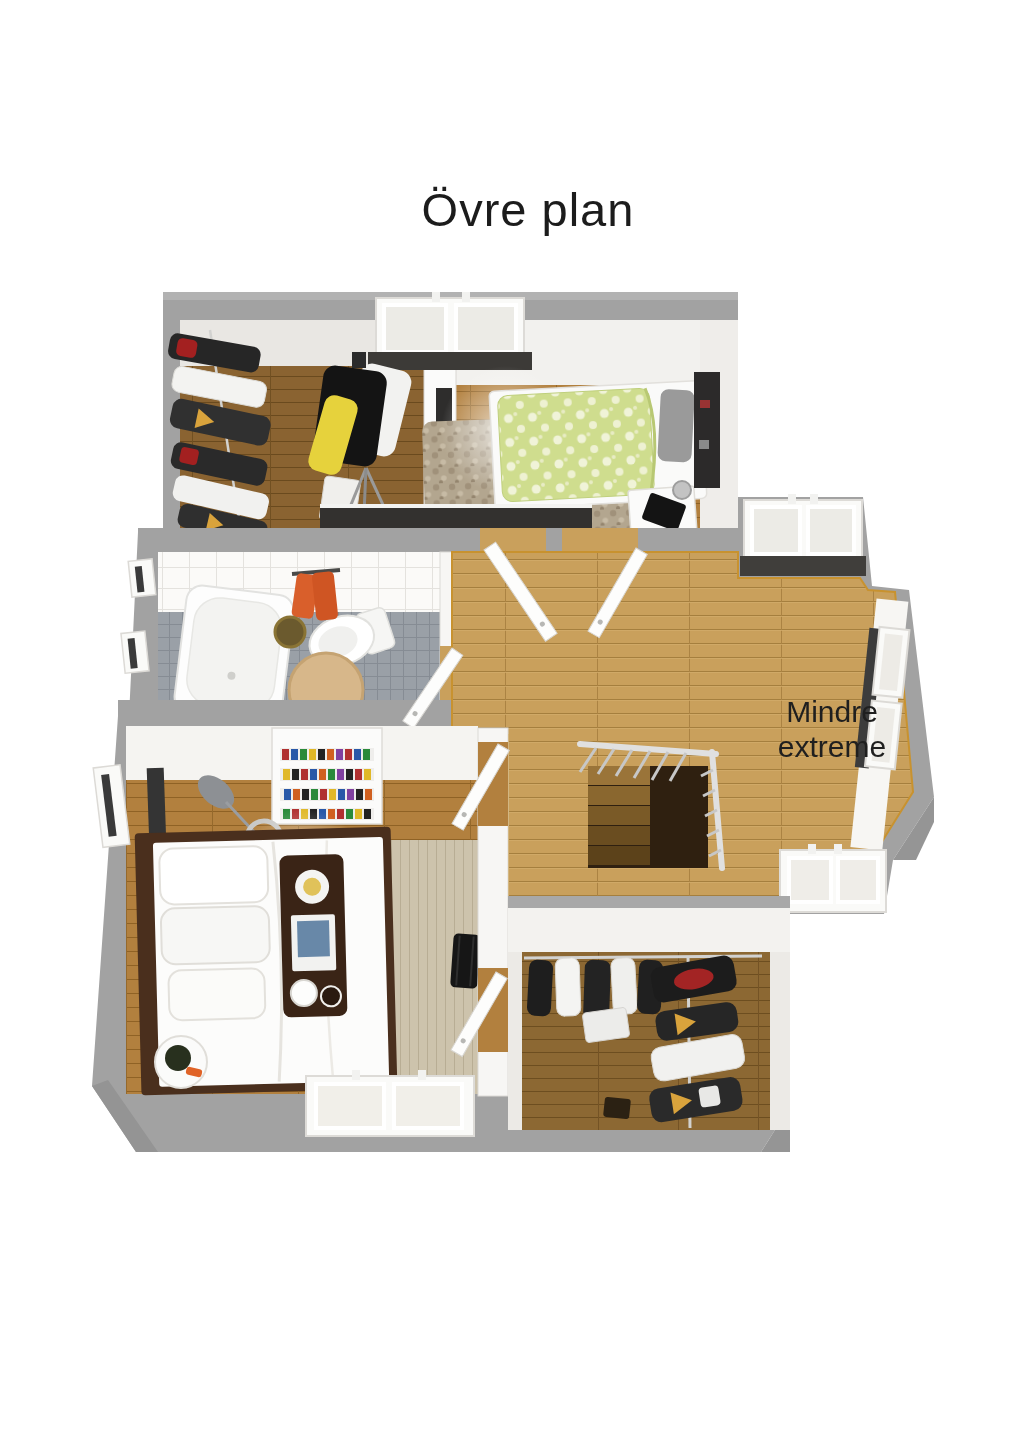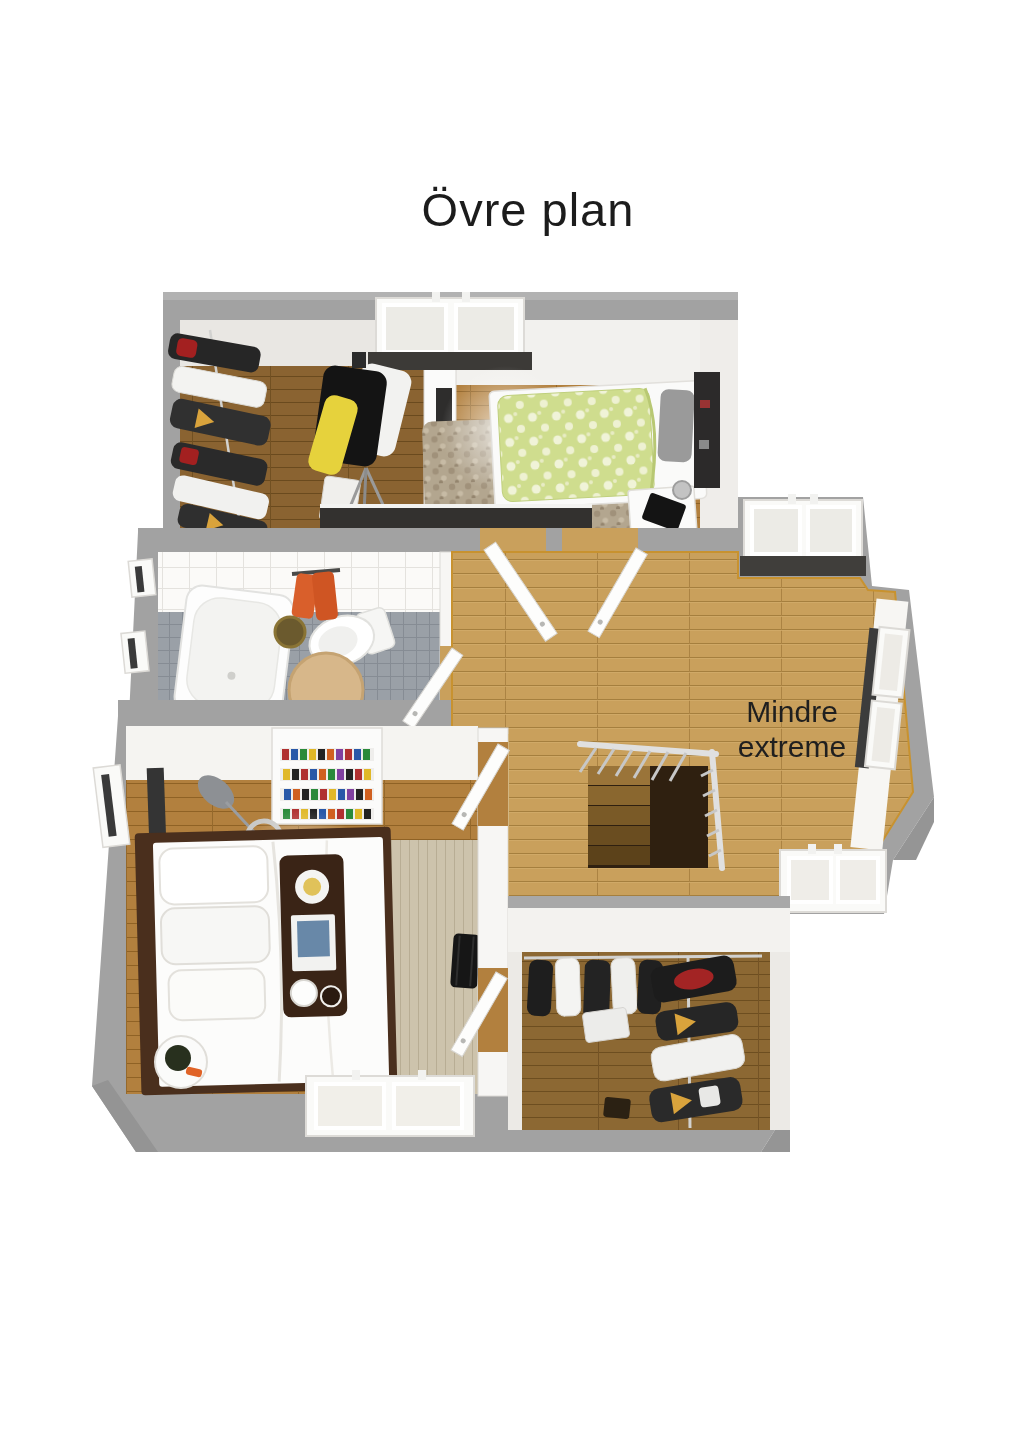--- a/index.html
+++ b/index.html
@@ -5,21 +5,21 @@
   html,body{margin:0;padding:0;background:#ffffff;}
   .canvas{
     position:relative;width:1024px;height:1448px;background:#ffffff;
     font-family:"Liberation Sans", sans-serif;overflow:hidden;
   }
   .plan-title{
     position:absolute;left:16px;top:182px;width:1024px;text-align:center;
     font-size:47px;font-weight:400;letter-spacing:1px;color:#1c1c1c;
   }
   .room-label{
-    position:absolute;left:712px;top:694px;width:160px;text-align:center;
+    position:absolute;left:752px;top:694px;width:160px;text-align:center;
     font-size:30px;font-weight:400;color:#1f1f1f;line-height:1.18;
   }
   svg{position:absolute;left:0;top:0;}
 </style>
 </head>
 <body>
 
 <div class="canvas">
 
   <div class="plan-title">Övre plan</div>

